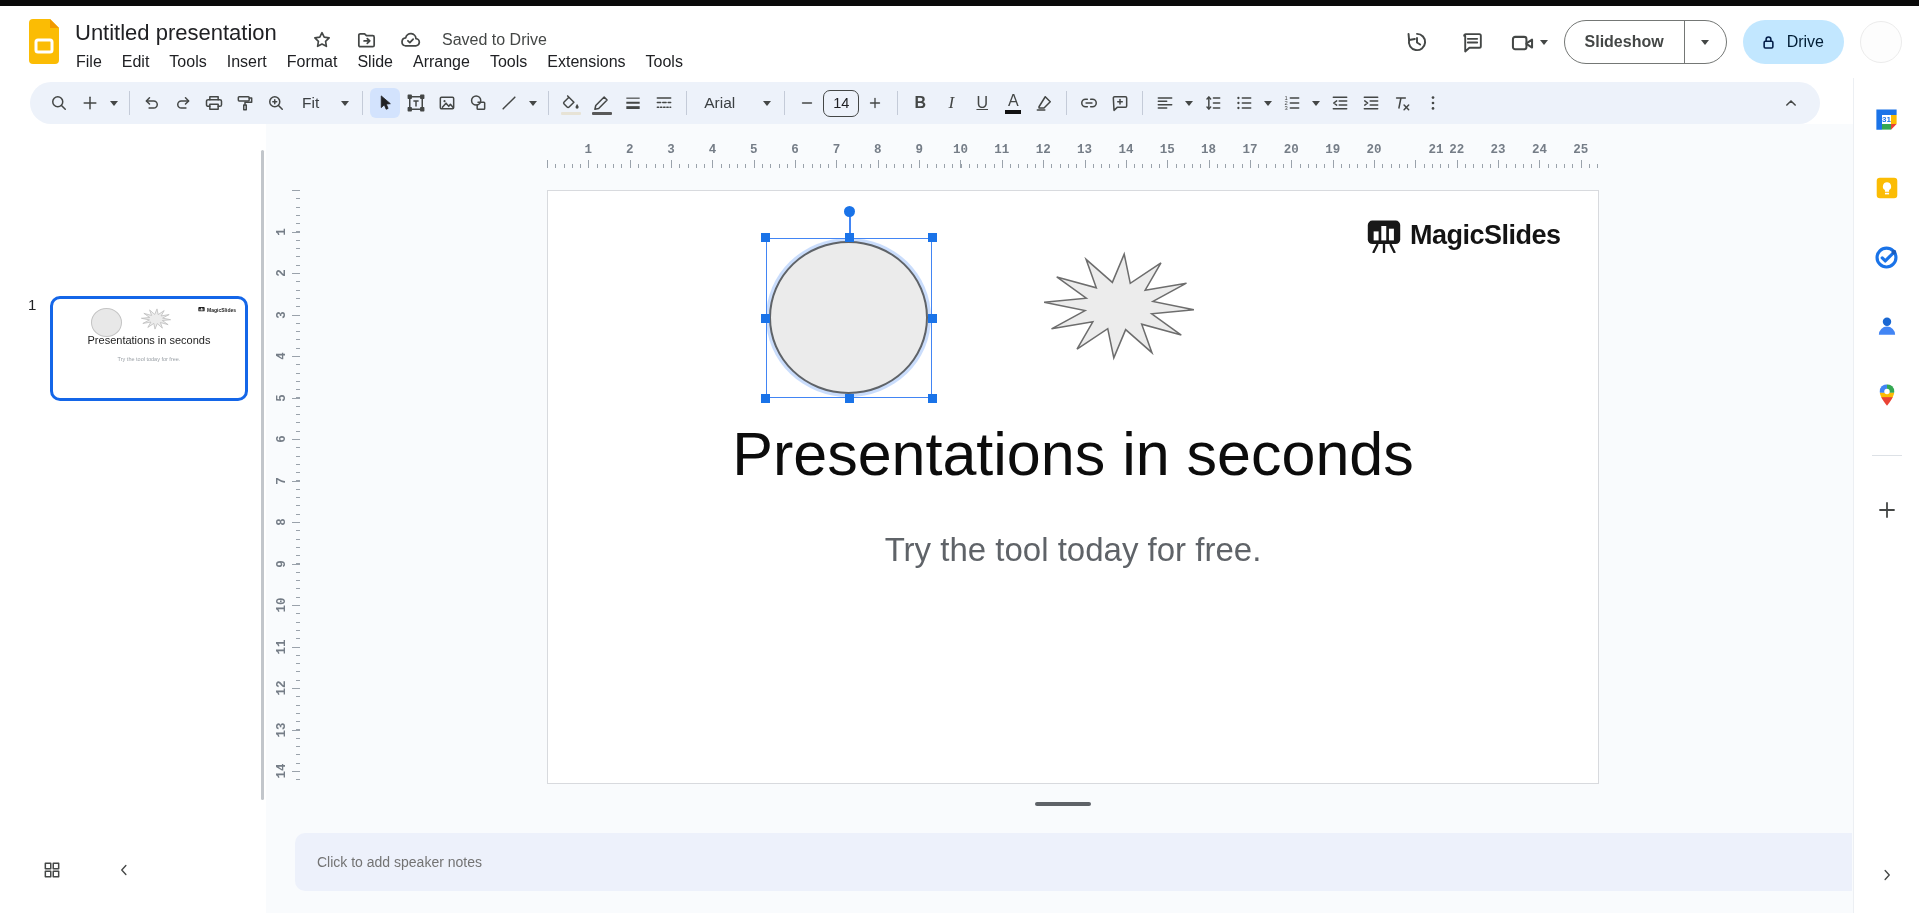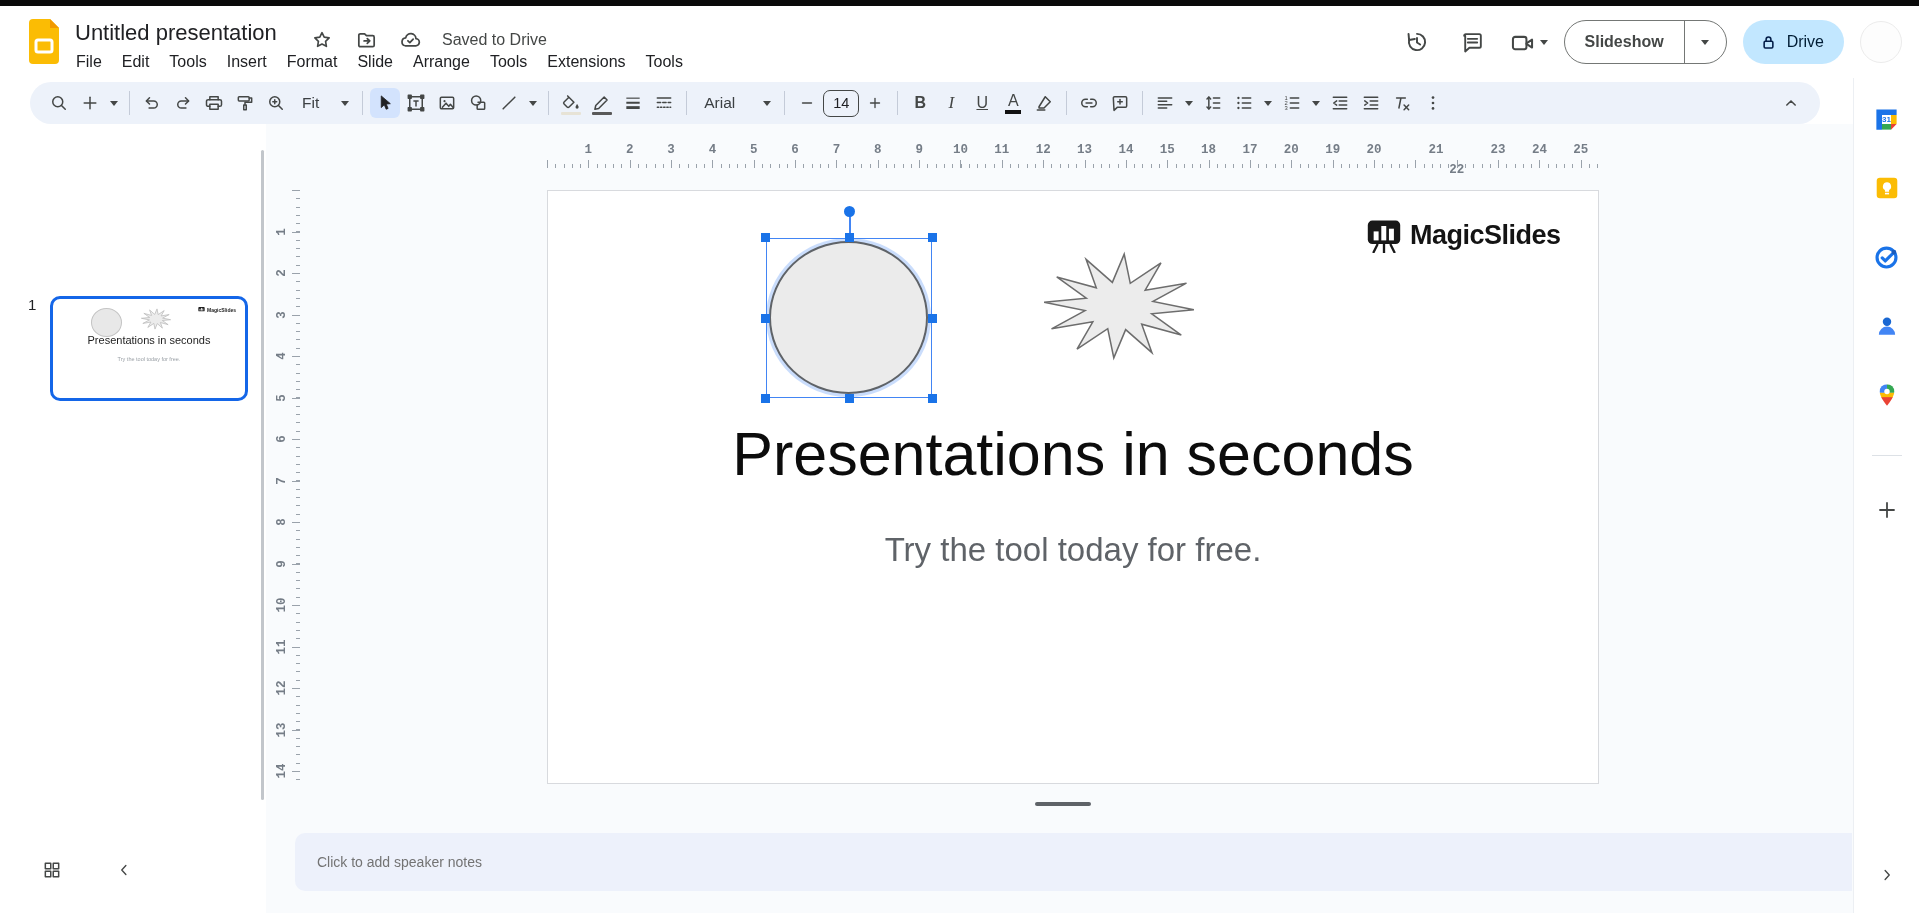--- a/index.html
+++ b/index.html
@@ -494,21 +494,21 @@
         <span class="hnum" style="left: 496.2px;">12</span>
         <span class="hnum" style="left: 537.55px;">13</span>
         <span class="hnum" style="left: 578.9px;">14</span>
         <span class="hnum" style="left: 620.25px;">15</span>
         <span class="hnum" style="left: 661.6px;">18</span>
         <span class="hnum" style="left: 702.95px;">17</span>
         <span class="hnum" style="left: 744.3px;">20</span>
         <span class="hnum" style="left: 785.65px;">19</span>
         <span class="hnum" style="left: 827px;">20</span>
         <span class="hnum" style="left: 889px;">21</span>
-        <span class="hnum" style="left: 909.7px; margin-top: 20px;">22</span>
+        <span class="hnum" style="left: 909.7px;">22</span>
         <span class="hnum" style="left: 951.05px;">23</span>
         <span class="hnum" style="left: 992.4px;">24</span>
         <span class="hnum" style="left: 1033.75px;">25</span>
       </div>
     <div class="h-tick-major"></div>
     <div class="h-tick-minor"></div>
   </div>
   <div class="v-ruler">
     <div style="position:absolute;left:0;top:0;width:100%;height:100%;">
         <span class="vnum" style="top: 41.5px;">1</span>

